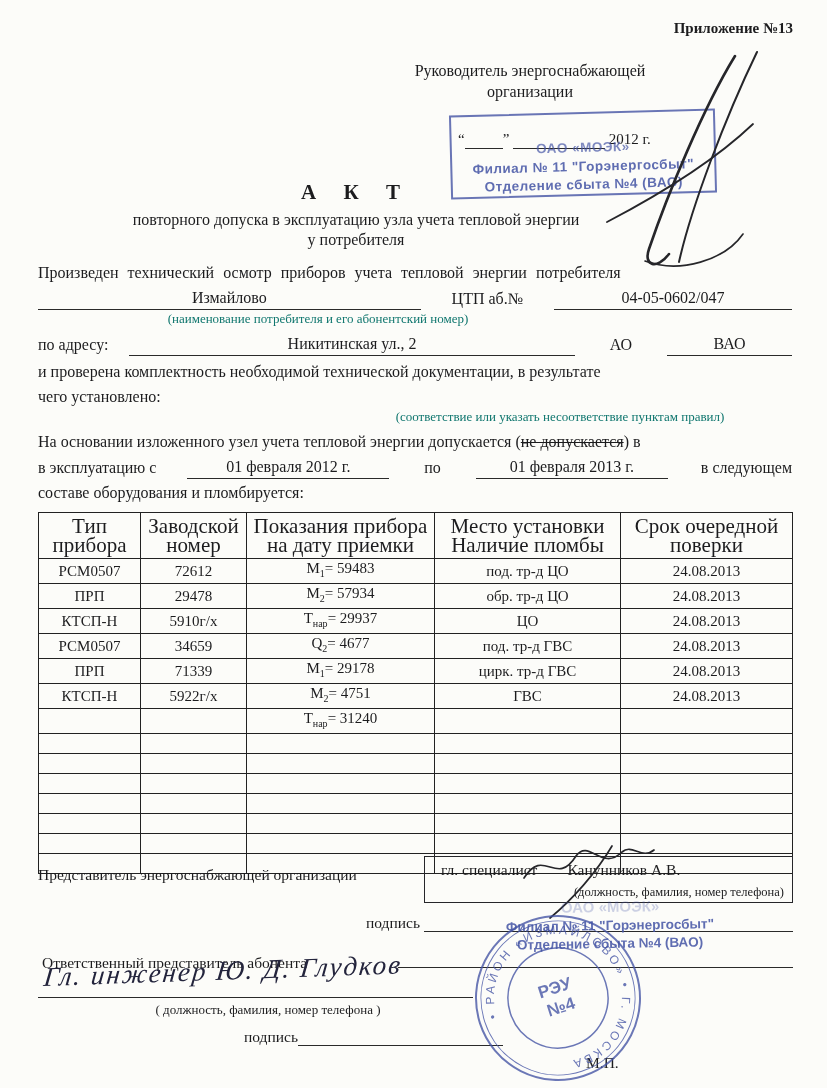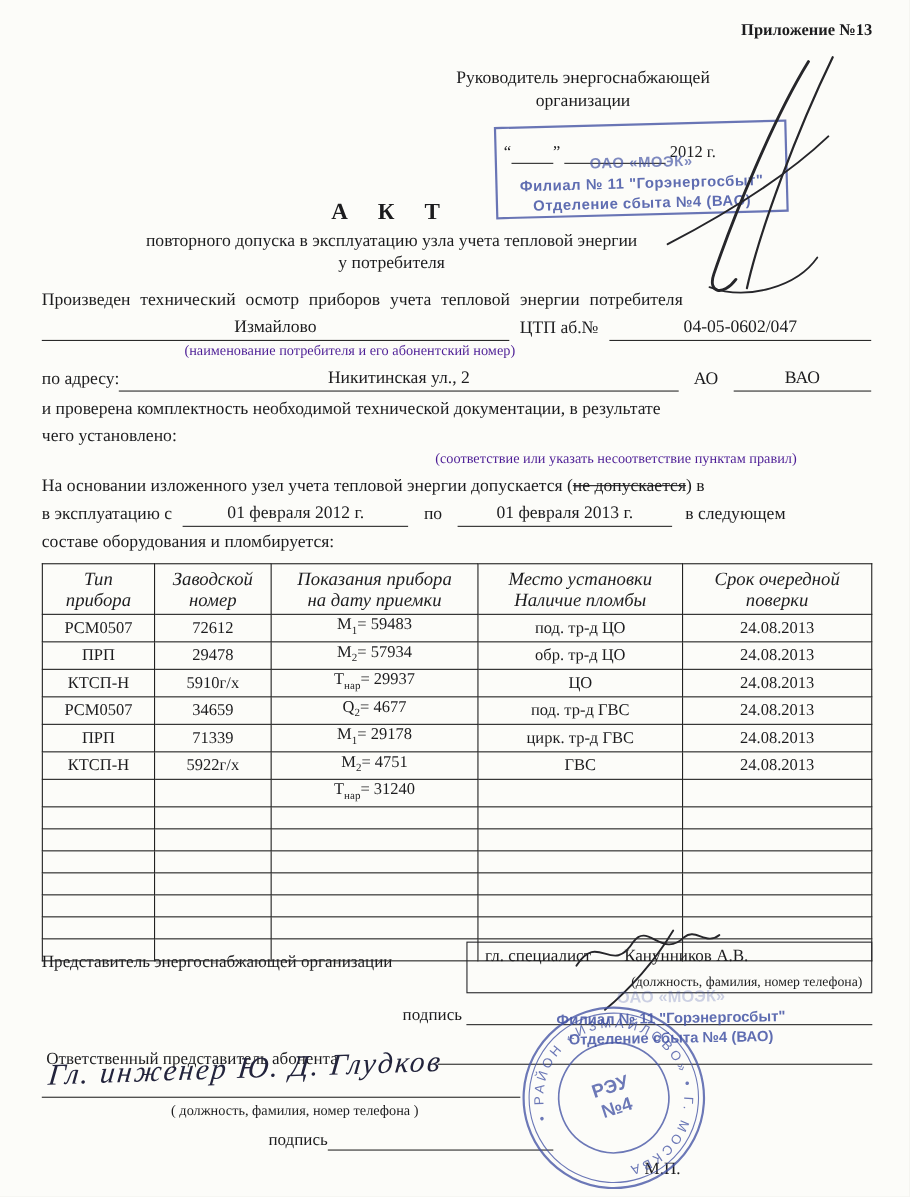--- a/index.html
+++ b/index.html
@@ -47,39 +47,39 @@
 
   .title-block { top: 180px; left: 0; width: 712px; text-align: center; }
   .doc-title { font-weight: bold; font-size: 21px; letter-spacing: 11px; }
   .doc-sub { font-size: 16px; line-height: 20px; margin-top: 5px; }
   .doc-sub2 { font-size: 16px; line-height: 19px; }
 
   
   .body-block { top: 262px; left: 38px; width: 754px; }
   .p { font-size: 16px; line-height: 22px; }
   .just { word-spacing: 5px; }
-  .fline { display: flex; align-items: flex-end; line-height: 22px; }
+  .fline { display: flex; align-items: flex-end; line-height: 22px; gap: 21px; }
   .grow { flex: 1 1 auto; }
   .lbl { white-space: nowrap; }
   .pad { padding: 0 10px; }
   .padx { padding: 0 14px; }
-  .caption { font-size: 13px; line-height: 16px; text-align: center; color: #4c1d95; }
+  .caption { font-size: 13px; line-height: 16px; text-align: center; color: #0f766e; }
   .strike { text-decoration: line-through; }
   .mt3 { margin-top: 3px; } .mt5 { margin-top: 5px; } .mt6 { margin-top: 6px; } .mt1 { margin-top: 1px; }
 
   
   .meter-table { width: 754px; border-collapse: collapse; margin-top: 8px; table-layout: fixed; }
   .meter-table th, .meter-table td {
     border: 1.4px solid #222;
     font-weight: normal;
     text-align: center;
     overflow: hidden;
     white-space: nowrap;
   }
-  .meter-table th { height: 46px; font-size: 17px; line-height: 19px; font-style: italic; }
+  .meter-table th { height: 46px; font-size: 21px; line-height: 19px; }
   .meter-table td { height: 20px; font-size: 15px; line-height: 18px; padding: 0 2px; }
   .meter-table sub { font-size: 10px; }
 
   
   .footer-block { top: 856px; left: 38px; width: 755px; height: 232px; font-size: 15.5px; }
   .org-label { left: 0; top: 10px; }
   .role-box { left: 386px; top: 0; width: 369px; height: 47px; border: 1.3px solid #26262a; }
   .role-row { display: flex; align-items: baseline; padding: 4px 0 0 16px; }
   .role-name { margin-left: 30px; }
   .role-caption { position: absolute; right: 8px; bottom: 2px; font-size: 12.5px; }

